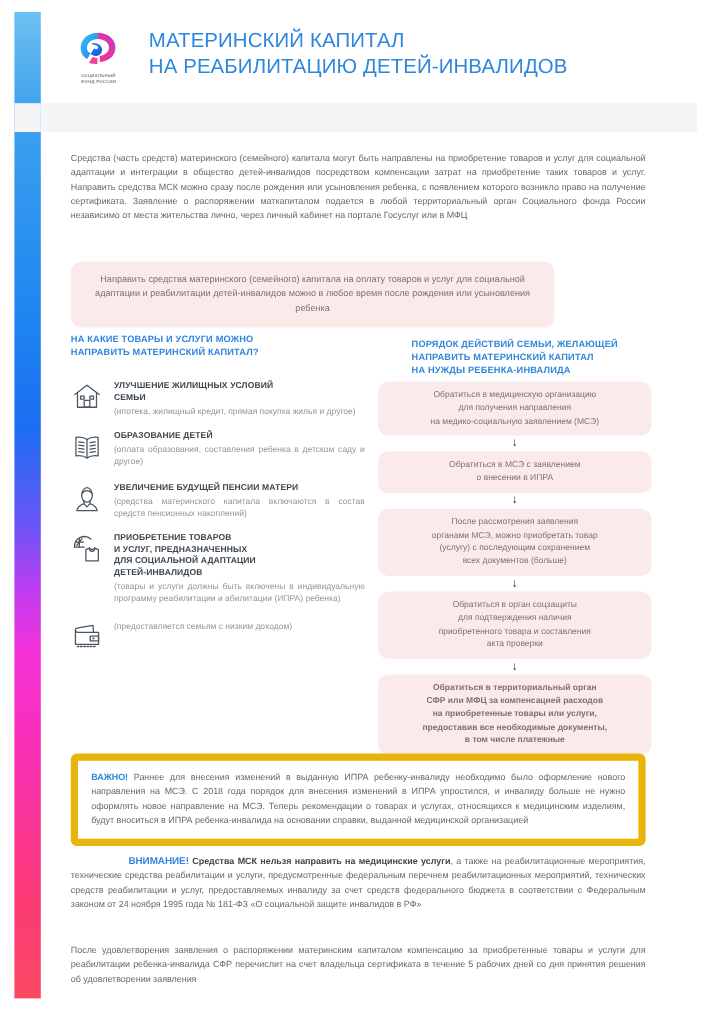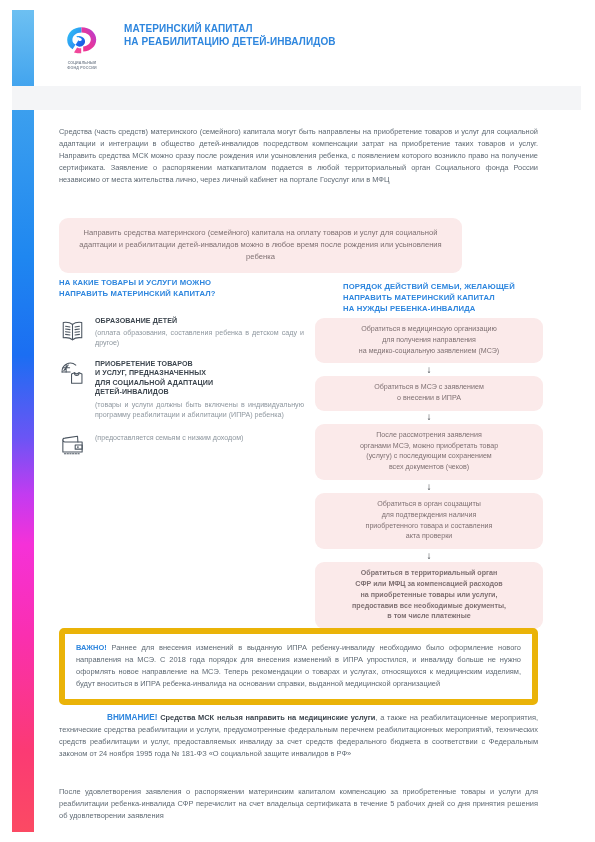--- a/index.html
+++ b/index.html
@@ -74,25 +74,25 @@
     letter-spacing: 0.18px;
     color: #7d8794;
     text-align: center;
     font-weight: bold;
     white-space: pre-line;
   }
   .title-block {
     padding-top: 1px;
   }
   .title-line {
-    font-size: 10px;
+    font-size: 17px;
     line-height: 1.28;
     letter-spacing: 0.1px;
     color: #2e86de;
-    font-weight: bold;
+    font-weight: normal;
     white-space: nowrap;
   }
 
   
   .gray-band {
     position: absolute;
     left: 34px;
     top: 86px;
     width: 547px;
     height: 24px;
@@ -307,37 +307,69 @@
   </div>
 
   <div class="col-head left">НА КАКИЕ ТОВАРЫ И УСЛУГИ МОЖНО
 НАПРАВИТЬ МАТЕРИНСКИЙ КАПИТАЛ?</div>
   <div class="col-head right">ПОРЯДОК ДЕЙСТВИЙ СЕМЬИ, ЖЕЛАЮЩЕЙ
 НАПРАВИТЬ МАТЕРИНСКИЙ КАПИТАЛ
 НА НУЖДЫ РЕБЕНКА-ИНВАЛИДА</div>
 
   <div class="benefits">
 
+    <div class="benefit">
+      <svg class="benefit-icon" viewBox="0 0 28 28">
+        <g fill="none" stroke="#4b5560" stroke-width="1.1" stroke-linejoin="round" stroke-linecap="round">
+          <path d="M3.5 12.2 L14 4.2 L24.5 12.2"></path>
+          <path d="M5.8 11.3 L5.8 23.2 L22.2 23.2 L22.2 11.3"></path>
+          <rect x="11.6" y="17.2" width="4.8" height="6"></rect>
+          <rect x="8.4" y="13.6" width="3.1" height="2.6"></rect>
+          <rect x="16.5" y="13.6" width="3.1" height="2.6"></rect>
+        </g>
+      </svg>
+      <div class="benefit-body">
+        <div class="benefit-title">УЛУЧШЕНИЕ ЖИЛИЩНЫХ УСЛОВИЙ
+СЕМЬИ</div>
+        <div class="benefit-note">(ипотека, жилищный кредит, прямая покупка жилья и другое)</div>
+      </div>
+    </div>
 
     <div class="benefit">
       <svg class="benefit-icon" viewBox="0 0 28 28">
         <g fill="none" stroke="#4b5560" stroke-width="1.1" stroke-linejoin="round" stroke-linecap="round">
           <path d="M14 7.6 C11.4 5.5 7.8 5.1 4.4 5.6 L4.4 21.6 C7.8 21.1 11.4 21.5 14 23.6
                    C16.6 21.5 20.2 21.1 23.6 21.6 L23.6 5.6 C20.2 5.1 16.6 5.5 14 7.6 Z"></path>
           <path d="M14 7.6 L14 23.6"></path>
           <path d="M6.8 9.6 L11.4 10.3 M6.8 12.4 L11.4 13.1 M6.8 15.2 L11.4 15.9 M6.8 18.0 L11.4 18.7"></path>
           <path d="M16.6 10.3 L21.2 9.6 M16.6 13.1 L21.2 12.4 M16.6 15.9 L21.2 15.2 M16.6 18.7 L21.2 18.0"></path>
         </g>
       </svg>
       <div class="benefit-body">
         <div class="benefit-title">ОБРАЗОВАНИЕ ДЕТЕЙ</div>
         <div class="benefit-note">(оплата образования, составления ребенка в детском саду и другое)</div>
       </div>
     </div>
 
+    <div class="benefit">
+      <svg class="benefit-icon" viewBox="0 0 28 28">
+        <g fill="none" stroke="#4b5560" stroke-width="1.1" stroke-linejoin="round" stroke-linecap="round">
+          <path d="M9.4 11.4 C9.4 7.6 11.4 4.6 14 4.6 C16.6 4.6 18.6 7.6 18.6 11.4
+                   C18.6 14.6 16.6 17.0 14 17.0 C11.4 17.0 9.4 14.6 9.4 11.4 Z"></path>
+          <path d="M9.6 9.8 C9.6 9.8 11.2 7.2 14 7.2 C16.8 7.2 18.4 9.8 18.4 9.8"></path>
+          <path d="M11.4 16.2 L11.4 18.4 C11.4 18.4 9.0 19.2 7.2 20.8 C5.6 22.2 5.2 24.4 5.2 24.4
+                   L22.8 24.4 C22.8 24.4 22.4 22.2 20.8 20.8 C19.0 19.2 16.6 18.4 16.6 18.4 L16.6 16.2"></path>
+          <path d="M11.6 18.6 L14 21.2 L16.4 18.6"></path>
+        </g>
+      </svg>
+      <div class="benefit-body">
+        <div class="benefit-title">УВЕЛИЧЕНИЕ БУДУЩЕЙ ПЕНСИИ МАТЕРИ</div>
+        <div class="benefit-note">(средства материнского капитала включаются в состав средств пенсионных накоплений)</div>
+      </div>
+    </div>
 
     <div class="benefit">
       <svg class="benefit-icon" viewBox="0 0 28 28">
         <g fill="none" stroke="#4b5560" stroke-width="1.1" stroke-linejoin="round" stroke-linecap="round">
           <path d="M3.2 12.4 A8.6 8.6 0 0 1 17.4 5.4"></path>
           <path d="M3.2 12.4 L11.6 12.4"></path>
           <path d="M7.4 4.6 L7.4 12.4 M4.2 8.0 L11.0 8.0 M9.6 5.2 L5.0 11.0"></path>
           <path d="M13.0 14.6 L16.0 13.2 L18.4 14.6 L20.8 13.2 L23.8 14.6
                    L23.8 24.2 L13.0 24.2 Z"></path>
           <path d="M16.0 13.2 C16.0 15.0 17.0 16.0 18.4 16.0 C19.8 16.0 20.8 15.0 20.8 13.2"></path>
@@ -377,21 +409,21 @@
 на медико-социальную заявлением (МСЭ)</div>
     <div class="flow-arrow">↓</div>
 
     <div class="flow-step">Обратиться в МСЭ с заявлением
 о внесении в ИПРА</div>
     <div class="flow-arrow">↓</div>
 
     <div class="flow-step">После рассмотрения заявления
 органами МСЭ, можно приобретать товар
 (услугу) с последующим сохранением
-всех документов (чеков)</div>
+всех документов (больше)</div>
     <div class="flow-arrow">↓</div>
 
     <div class="flow-step">Обратиться в орган соцзащиты
 для подтверждения наличия
 приобретенного товара и составления
 акта проверки</div>
     <div class="flow-arrow">↓</div>
 
     <div class="flow-step emphasis">Обратиться в территориальный орган
 СФР или МФЦ за компенсацией расходов

